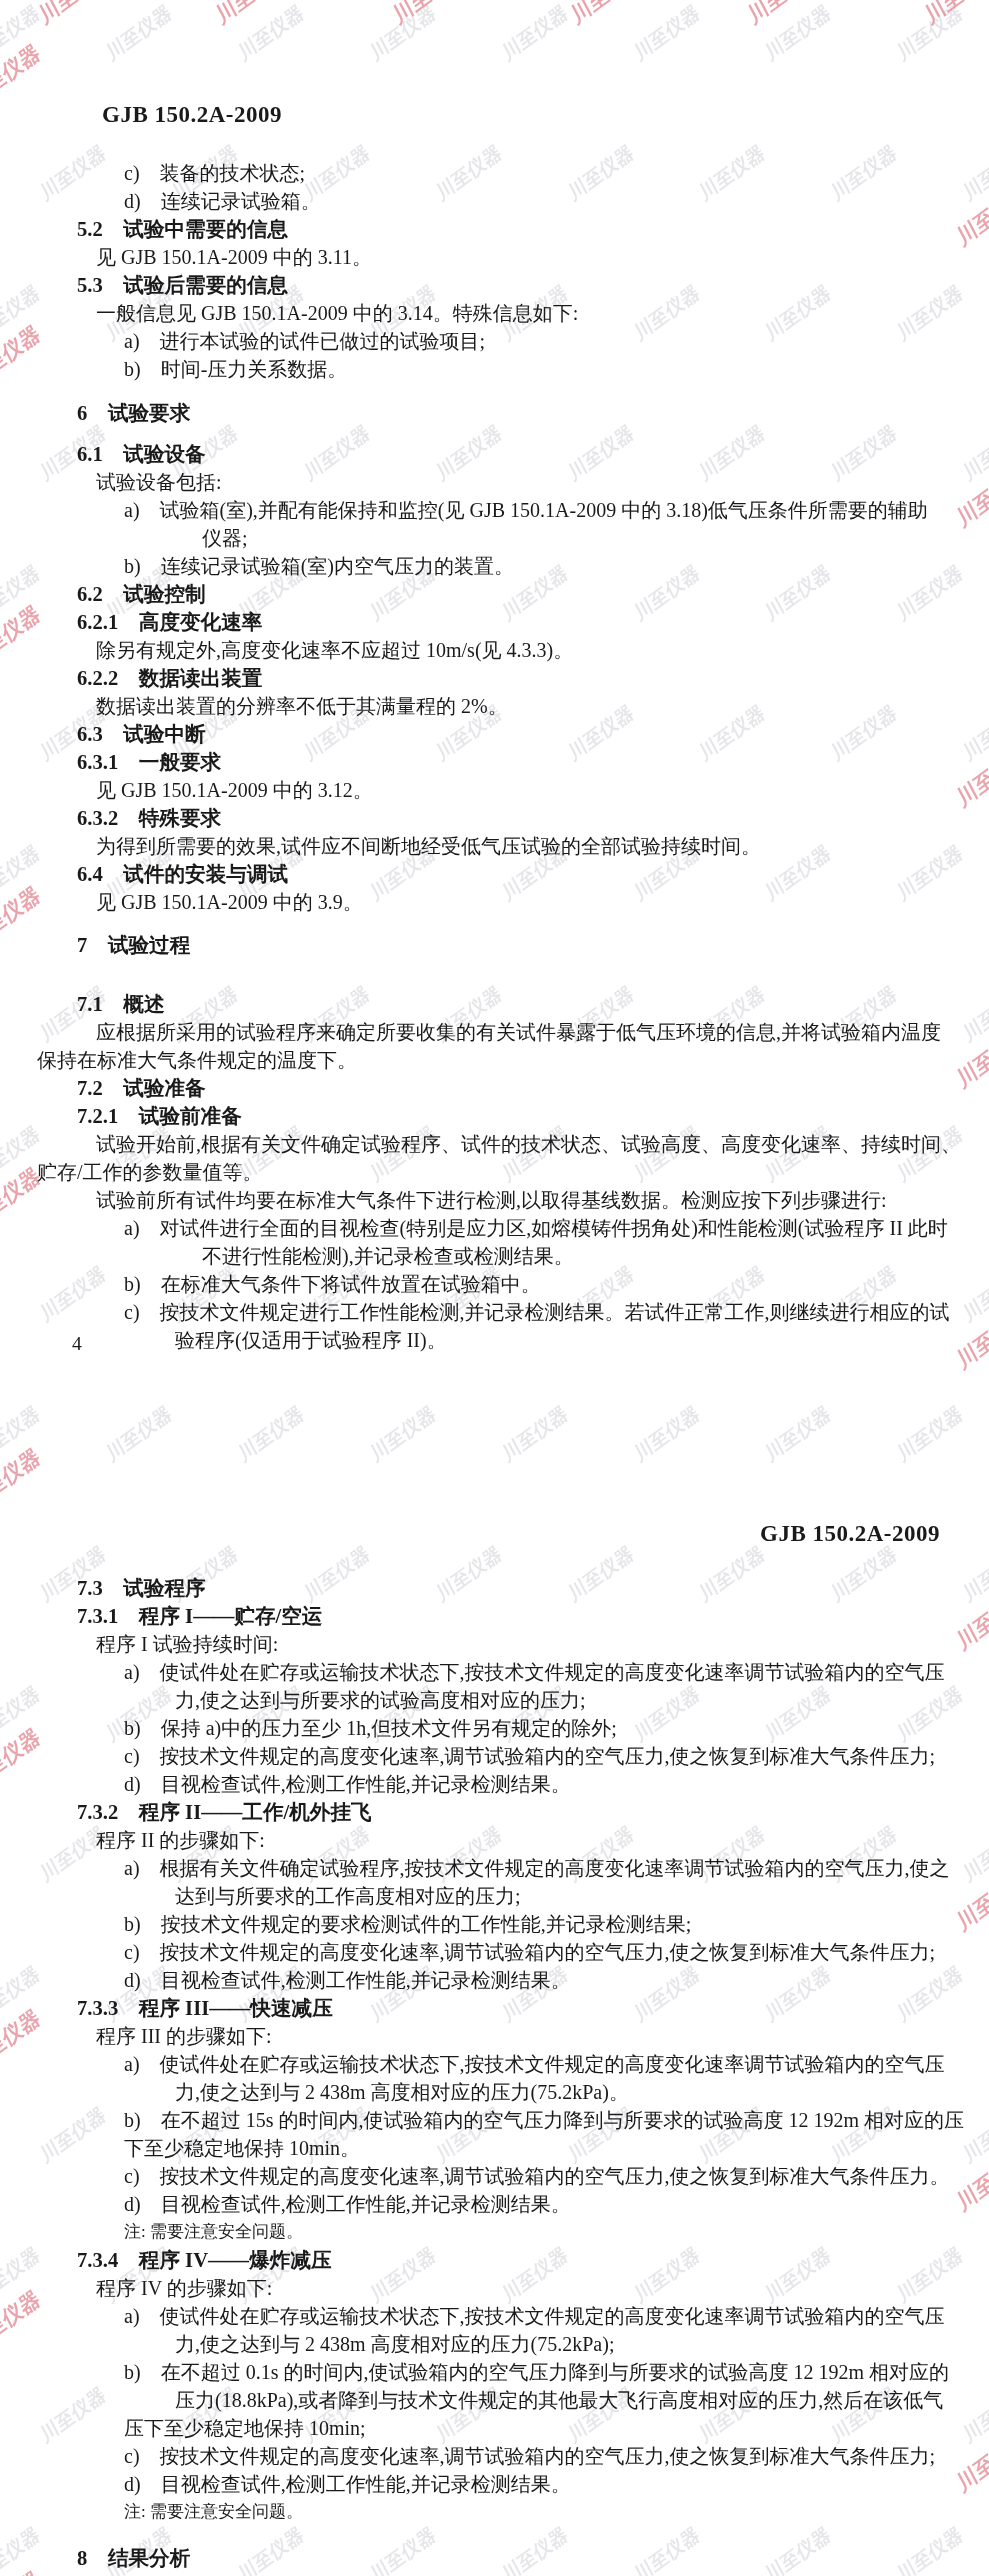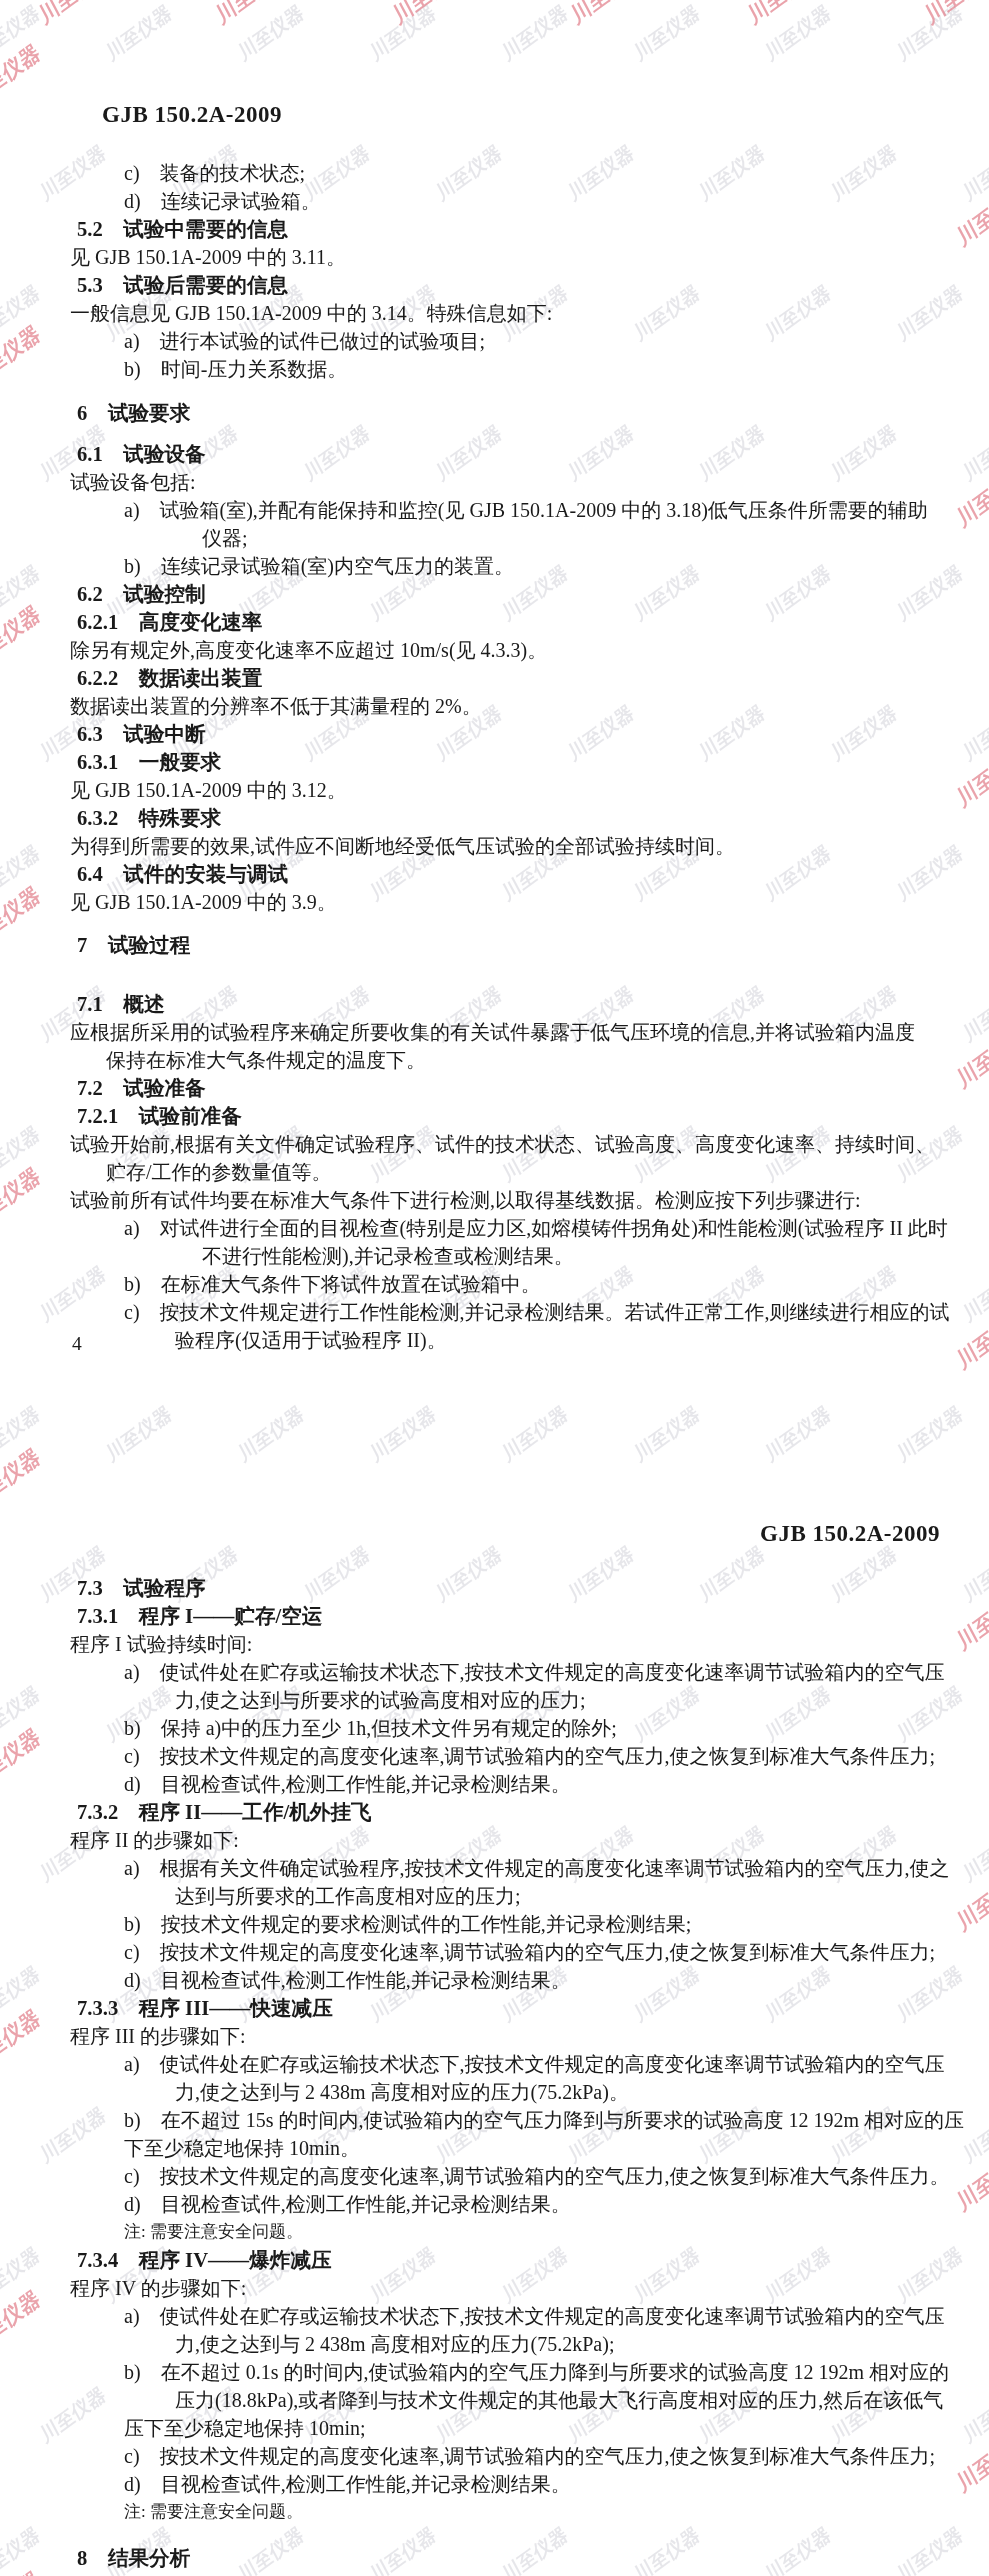--- a/index.html
+++ b/index.html
@@ -22,22 +22,22 @@
   .hdr{position:absolute;font-weight:bold;font-size:23px;letter-spacing:0.5px;white-space:nowrap;}
   #page1 .hdr{left:102px;top:102px;}
   #page2 .hdr{right:49px;top:97px;}
 
   .content{position:absolute;left:0;width:989px;}
   #page1 .content{top:159px;}
   #page2 .content{top:150px;}
 
   .line{min-height:28px;line-height:28px;font-size:20px;white-space:nowrap;}
   .t-h{padding-left:77px;font-weight:bold;font-size:20.6px;}
-  .t-p{padding-left:70px;}
-  .t-m{padding-left:90px;margin-left:16px;}
+  .t-p{padding-left:96px;}
+  .t-m{padding-left:37px;}
   .t-li{padding-left:124px;}
   .t-c{padding-left:175px;}
   .t-c1{padding-left:124px;}
   .t-c2{padding-left:202px;}
   .t-note{padding-left:124px;font-size:17px;}
 
   .pagenum{position:absolute;font-size:19.6px;}
   #page1 .pagenum{left:72px;top:1333px;}
 </style>
 </head>

